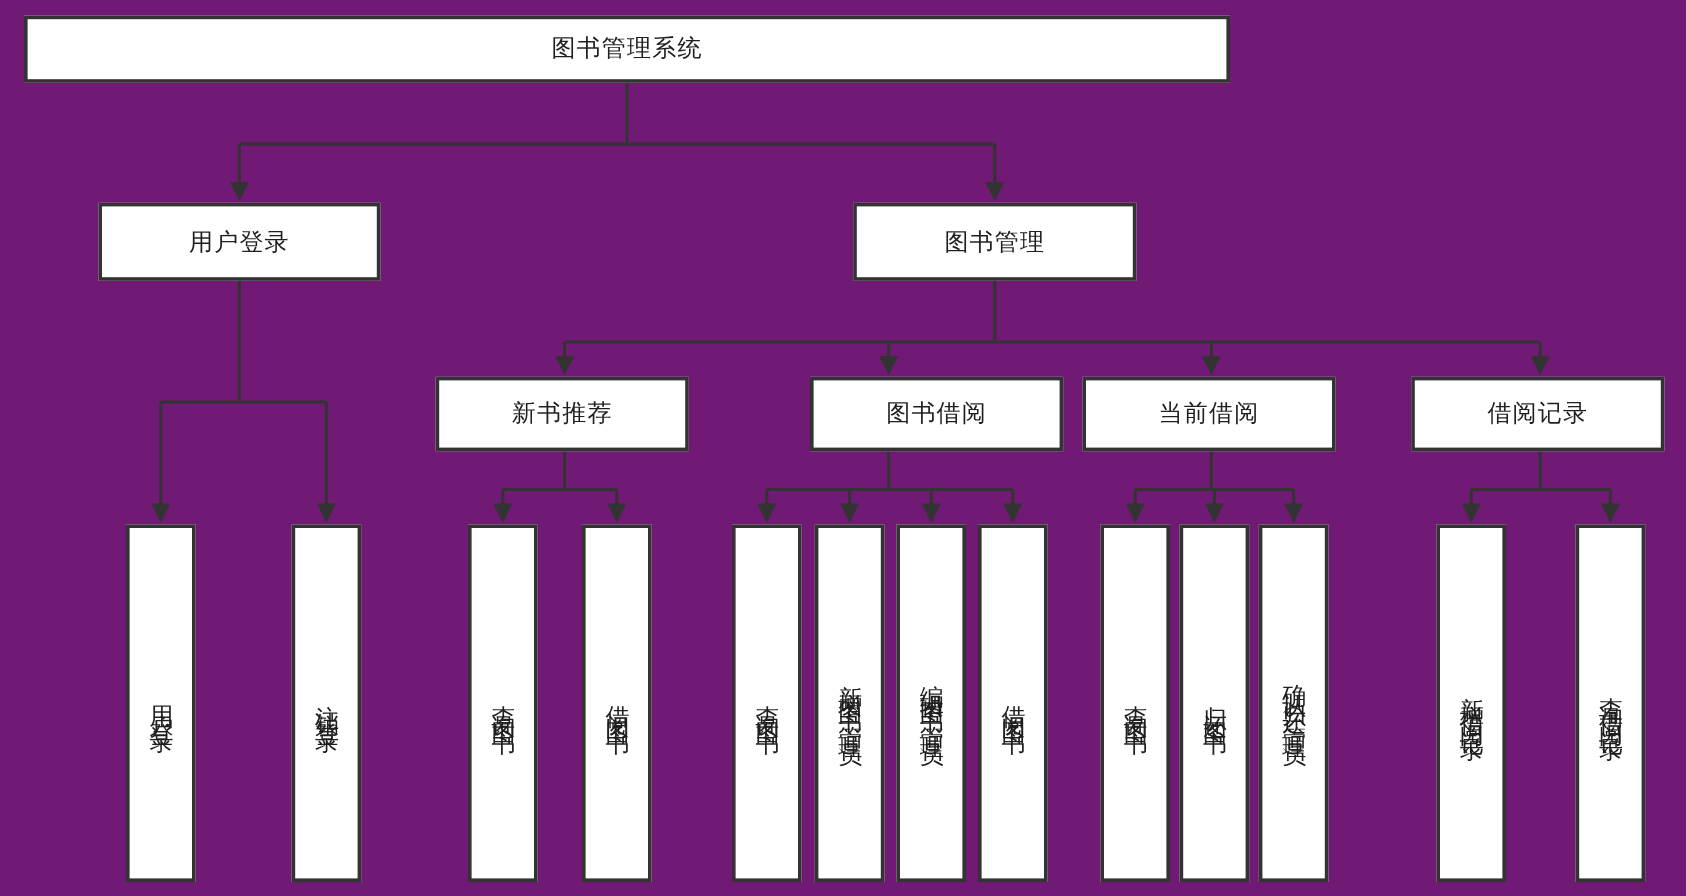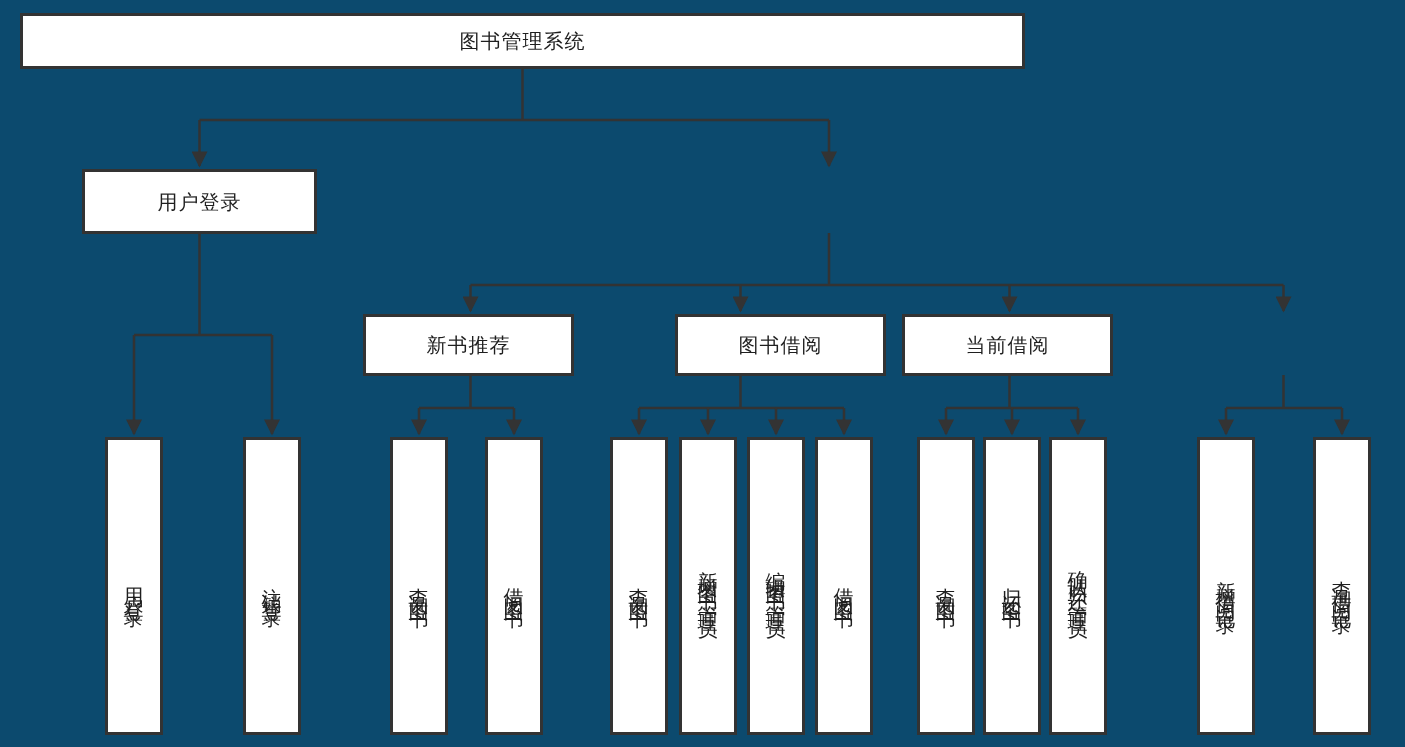--- a/index.html
+++ b/index.html
@@ -1,17 +1,17 @@
 <!DOCTYPE html>
 <html><head>
 <meta charset="utf-8">
 <style>
   html,body{margin:0;padding:0;background:#ffffff;}
   .stage{
-    position:relative;width:1405px;height:747px;background:#0c4a6e;overflow:hidden;
+    position:relative;width:1405px;height:747px;background:#701a75;overflow:hidden;
     font-family:"Liberation Sans","DejaVu Sans",sans-serif;color:#1f1f1f;
   }
   .connectors{position:absolute;left:0;top:0;z-index:1;}
   .box{
     position:absolute;background:#ffffff;border:3px solid #333333;box-sizing:border-box;
     display:flex;align-items:center;justify-content:center;z-index:2;
   }
   .box .lbl{font-size:20px;line-height:1.2;letter-spacing:1px;white-space:nowrap;}
   .root{left:20px;top:13px;width:1005px;height:56px;}
   .lv2{top:169px;height:65px;}
@@ -68,29 +68,35 @@
     <line x1="1342" y1="408" x2="1342" y2="434" stroke="#333333" stroke-width="2.5" marker-end="url(#arrow)"></line>
   </svg>
 
   <div class="box root">
     <span class="lbl">图书管理系统</span>
   </div>
 
   <div class="box lv2" style="left:82px;width:235px;">
     <span class="lbl">用户登录</span>
   </div>
+  <div class="box lv2" style="left:711px;width:236px;">
+    <span class="lbl">图书管理</span>
+  </div>
 
   <div class="box lv3" style="left:363px;">
     <span class="lbl">新书推荐</span>
   </div>
   <div class="box lv3" style="left:633px;margin-left:42px;">
     <span class="lbl">图书借阅</span>
   </div>
   <div class="box lv3" style="left:902px;">
     <span class="lbl">当前借阅</span>
+  </div>
+  <div class="box lv3" style="left:1176px;">
+    <span class="lbl">借阅记录</span>
   </div>
 
   <div class="box leaf" style="left:105px;">
     <span class="lbl">用户登录</span>
   </div>
   <div class="box leaf" style="left:243px;">
     <span class="lbl">注销登录</span>
   </div>
   <div class="box leaf" style="left:390px;">
     <span class="lbl">查询图书</span>

